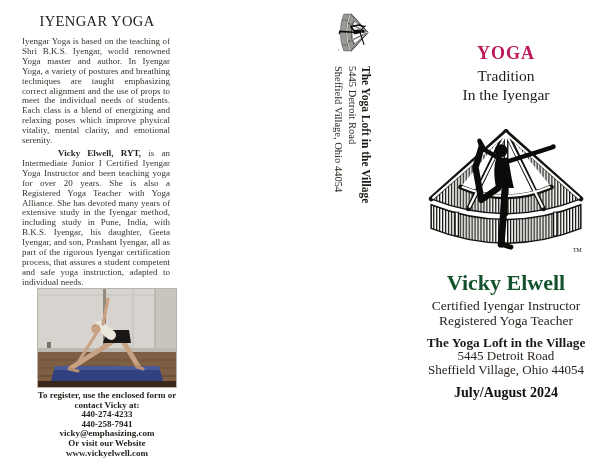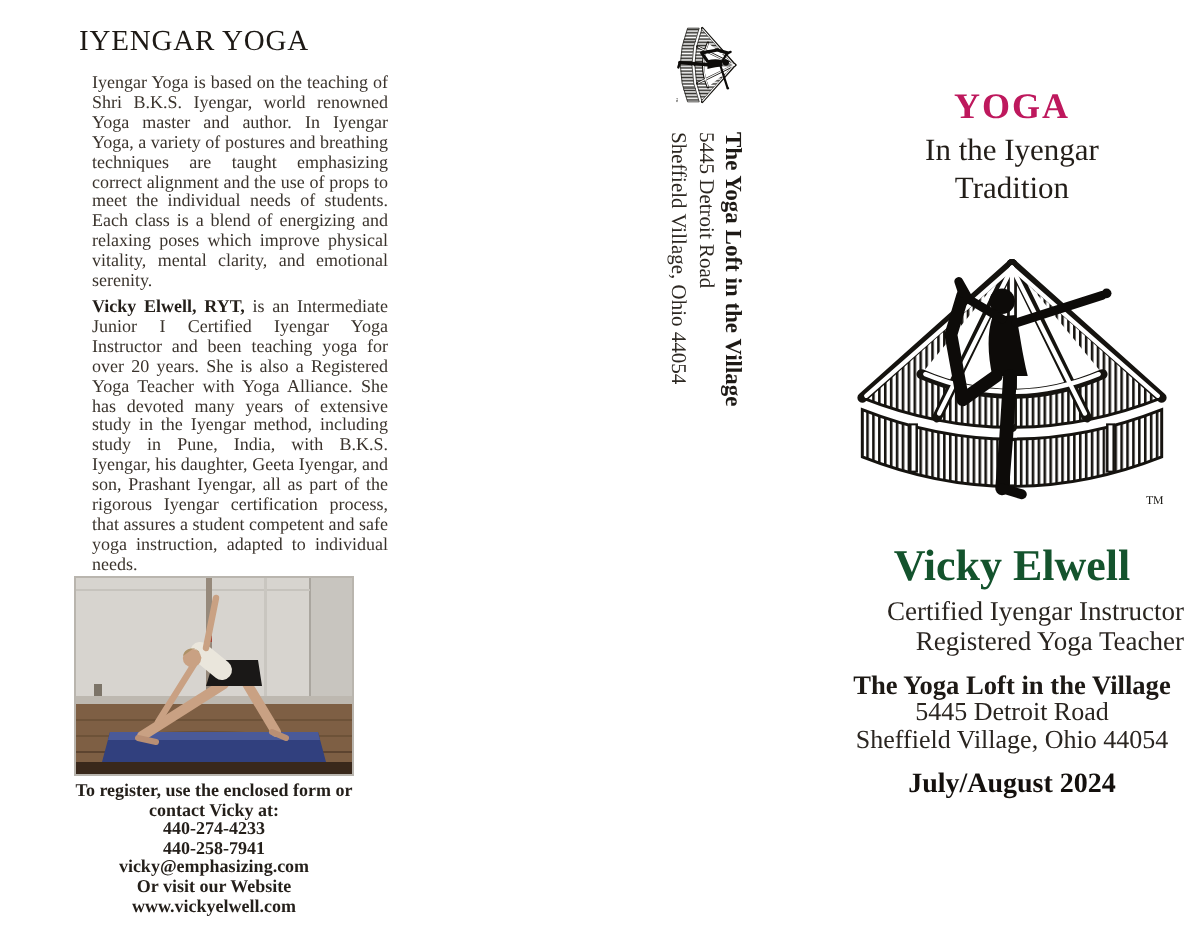--- a/index.html
+++ b/index.html
@@ -5,39 +5,39 @@
   html,body { margin:0; padding:0; background:#e9e9e9; }
   .page {
     position:relative; width:600px; height:464px; background:#ffffff;
     font-family:"Liberation Serif","DejaVu Serif",serif; color:#35302a;
     overflow:hidden;
   }
   .abs { position:absolute; }
   
   .lp-title { left:22px; top:13px; width:150px; text-align:center;
     font-weight:normal; font-size:14.5px; letter-spacing:.4px; color:#1d1915; }
-  .lp-para { left:46px; width:148px; font-size:9px; line-height:9.9px;
+  .lp-para { left:22px; width:148px; font-size:9px; line-height:9.9px;
     text-align:justify; color:#3a332c; }
-  .lp-para b { color:#241f1a; }
+  .lp-para b { color:#241f1a;margin-left:36px; }
   .photo-frame { left:37px; top:288px; width:140px; height:100px; }
   .register { left:17px; top:391px; width:180px; text-align:center;
     font-weight:bold; font-size:9px; line-height:9.6px; color:#241f1a; }
   
   .spine-logo { left:337px; top:13px; }
   .spine-text { left:331px; top:66px; height:176px; writing-mode:vertical-rl;
     font-size:10.5px; line-height:14px; white-space:nowrap; color:#2c2721; }
   .spine-studio { font-weight:bold; font-size:11.5px; color:#1d1915; }
   
   .cover-block { left:420px; width:172px; text-align:center; }
   .cover-title { top:43px; font-weight:bold; font-size:18px;
     letter-spacing:1px; color:#be185d; }
   .cover-sub { top:66px; font-size:15.5px; line-height:19px; color:#221d18; }
   .cover-logo { left:427px; top:126px; }
   .cover-name { top:270px; font-weight:bold; font-size:22px; color:#14532d; }
-  .cover-creds { top:299px; font-size:13.5px; line-height:14.6px; color:#2a2520;text-align:right; }
+  .cover-creds { top:299px; font-size:13.5px; line-height:14.6px; color:#2a2520; }
   .cover-studio { top:336px; font-size:13px; line-height:13.3px; color:#2a2520; }
   .cover-studio .bold-line { font-weight:bold; font-size:13.3px; color:#1d1915; }
   .cover-date { top:385px; font-weight:bold; font-size:14px; color:#14100d; }
 </style>
 </head>
 <body>
 
 <div class="page">
 
   <svg width="0" height="0" style="position:absolute" aria-hidden="true">
@@ -146,22 +146,22 @@
     </svg>
   </div>
   <div class="abs spine-text">
     <div class="spine-studio">The Yoga Loft in the Village</div>
     <div>5445 Detroit Road</div>
     <div>Sheffield Village, Ohio 44054</div>
   </div>
 
   <div class="abs cover-block cover-title">YOGA</div>
   <div class="abs cover-block cover-sub">
+    <div>Tradition</div>
     <div>In the Iyengar</div>
-    <div>Tradition</div>
   </div>
 
   <div class="abs cover-logo">
     <svg width="158" height="130" viewBox="0 0 160 132">
         <use href="#gazebo"></use>
       </svg>
   </div>
 
   <div class="abs cover-block cover-name">Vicky Elwell</div>
   <div class="abs cover-block cover-creds">

